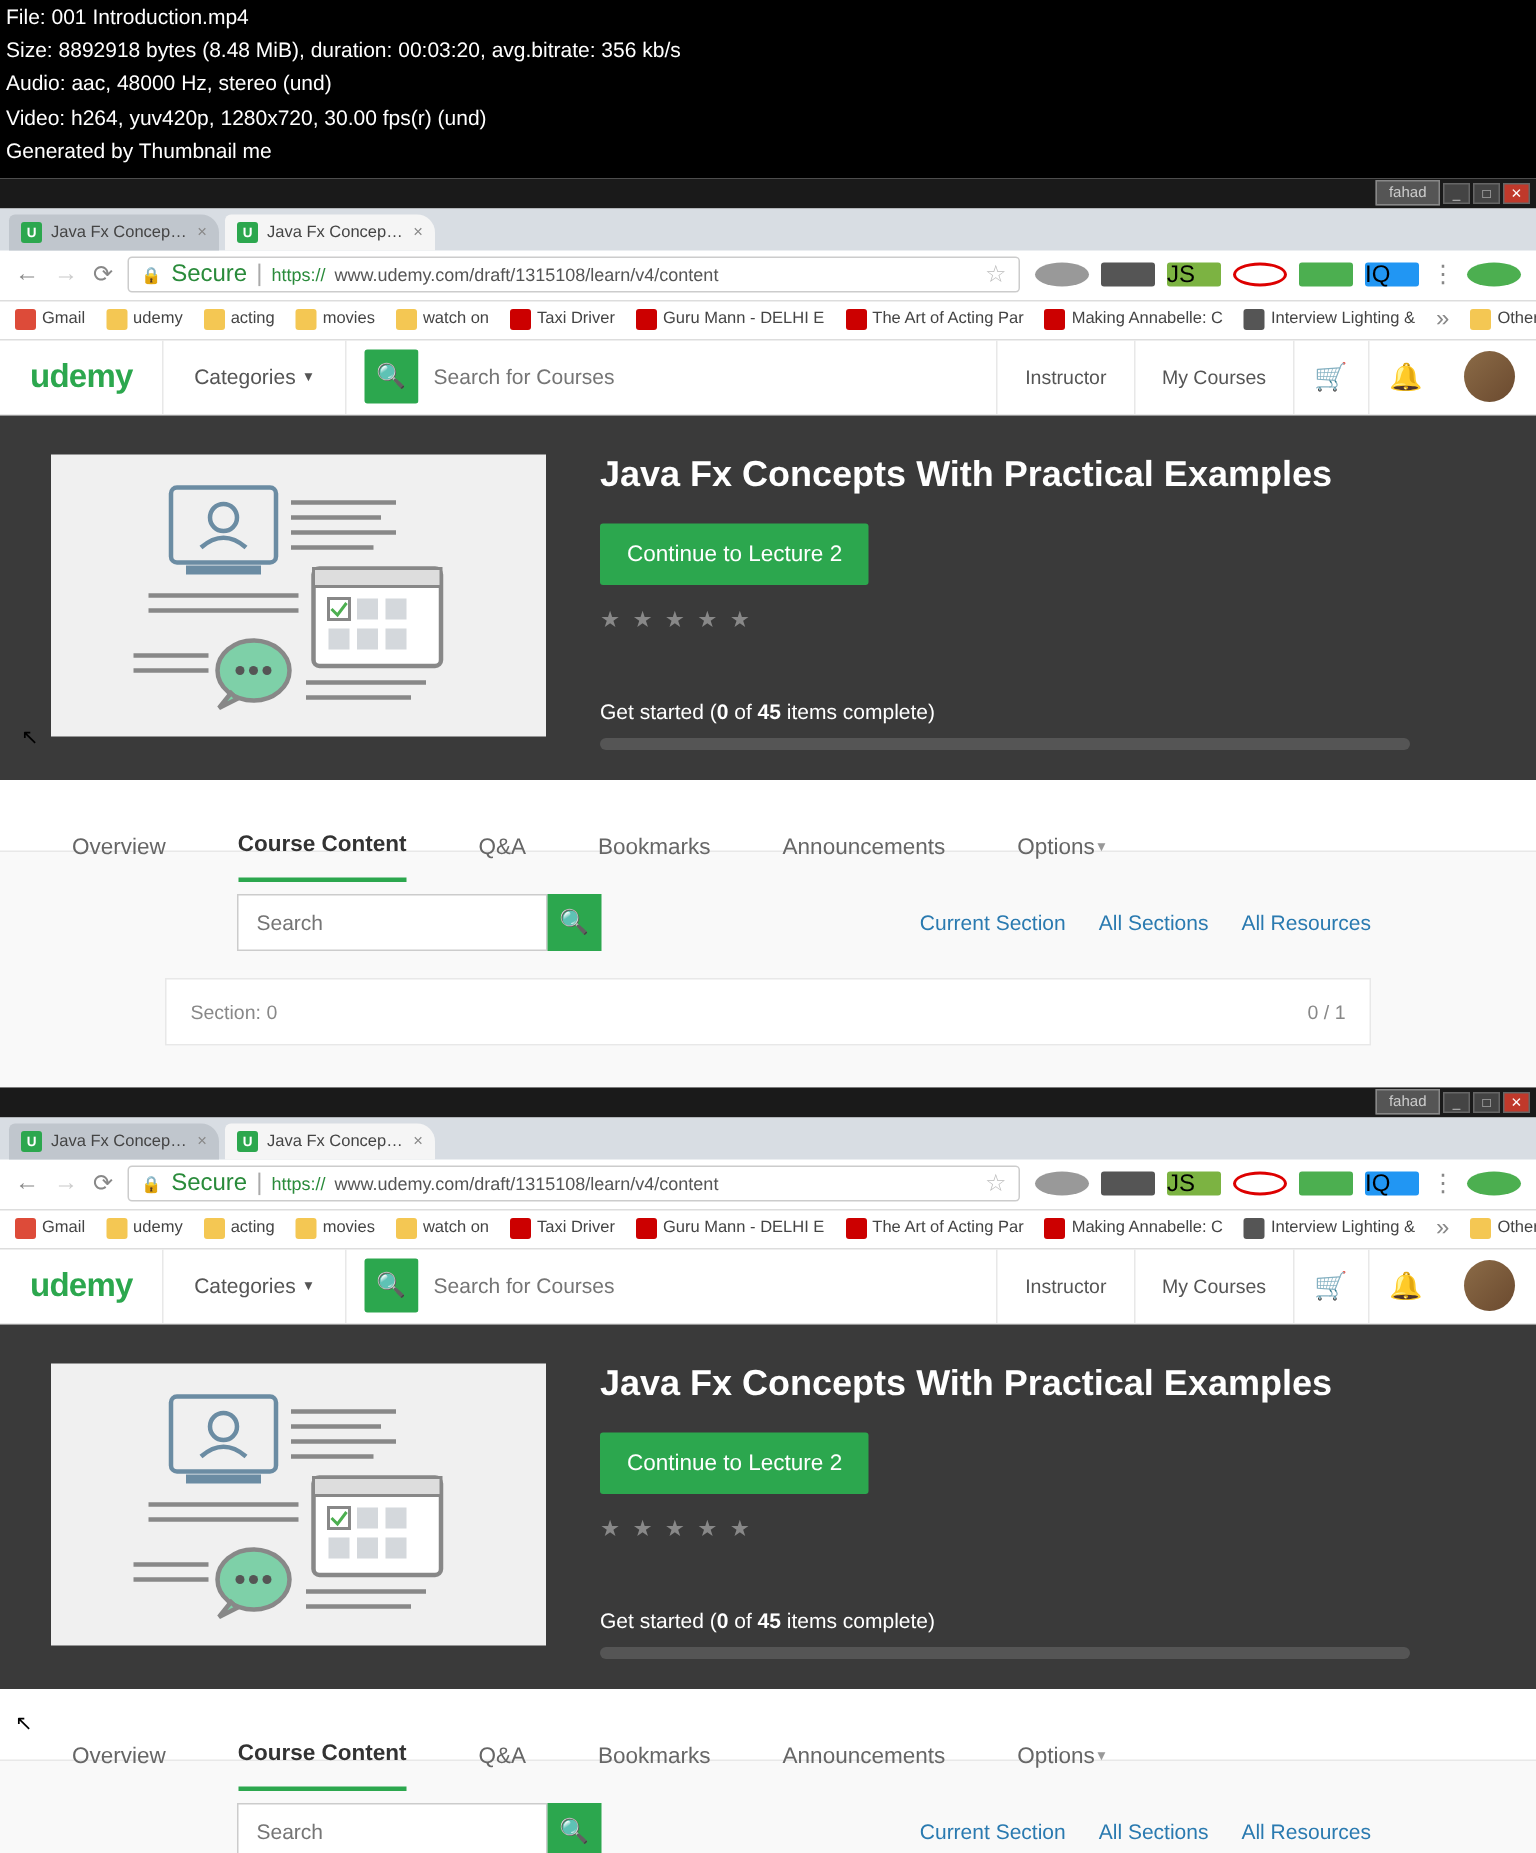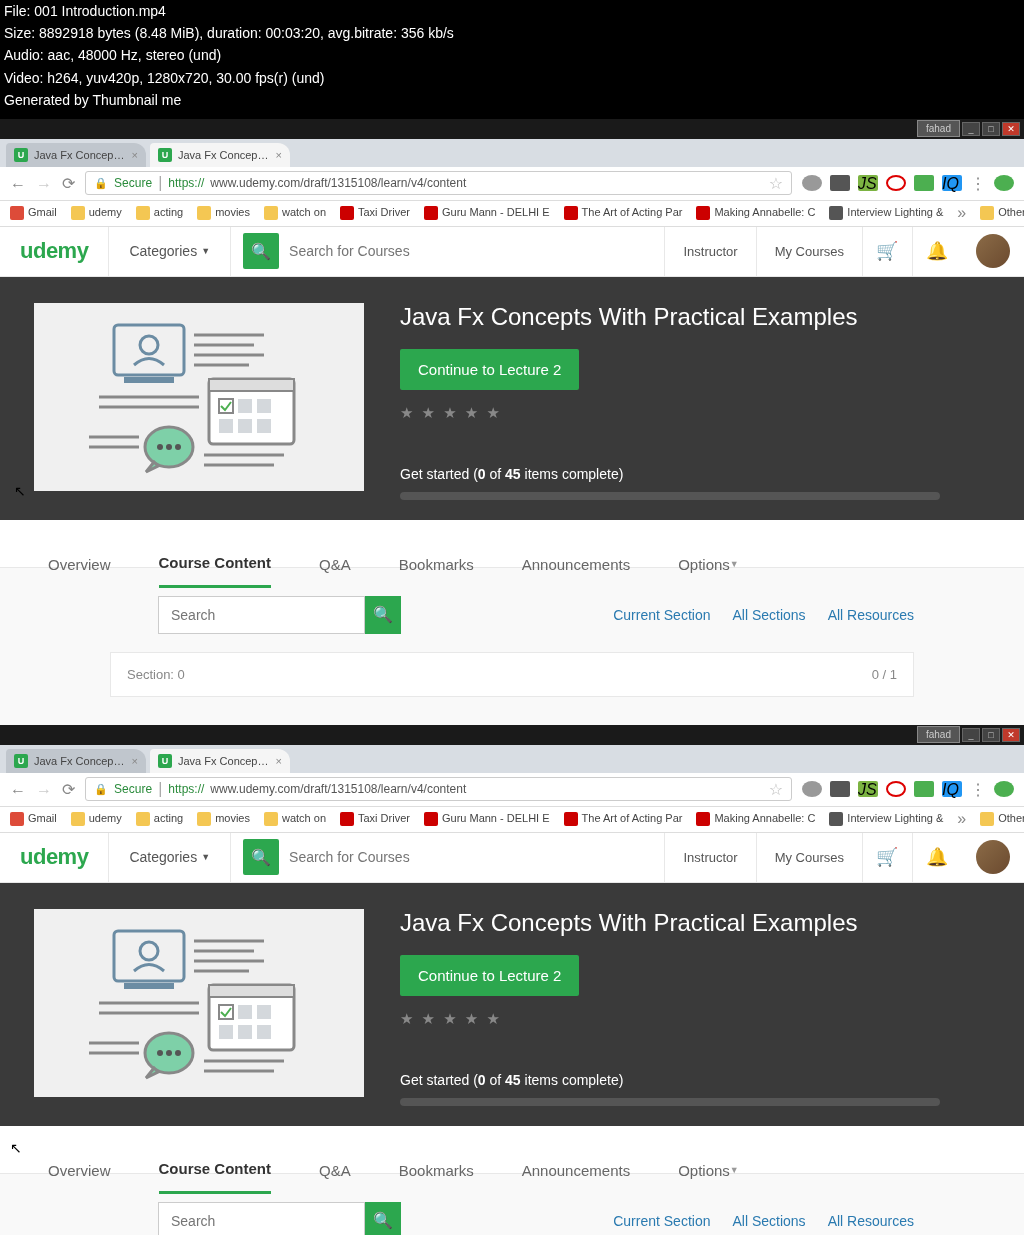--- a/index.html
+++ b/index.html
@@ -13,45 +13,45 @@
 .tabs-bar { background: #d8dde3; height: 28px; display: flex; align-items: flex-end; padding-left: 6px; }
 .tab { background: #f5f5f5; height: 24px; display: flex; align-items: center; padding: 0 8px; border-radius: 4px 12px 0 0; margin-right: 4px; font-size: 11px; color: #444; max-width: 140px; }
 .tab.inactive { background: #c0c6cd; }
 .tab-favicon { width: 14px; height: 14px; background: #2ca74e; border-radius: 2px; margin-right: 6px; color: #fff; display: flex; align-items: center; justify-content: center; font-size: 9px; font-weight: bold; }
 .tab-text { white-space: nowrap; overflow: hidden; text-overflow: ellipsis; flex: 1; }
 .tab-close { margin-left: 6px; color: #888; cursor: pointer; }
 .addr-bar { height: 34px; display: flex; align-items: center; padding: 0 10px; border-bottom: 1px solid #ddd; gap: 10px; }
 .nav-arrow { color: #888; font-size: 16px; cursor: pointer; }
 .url-box { flex: 1; border: 1px solid #ccc; border-radius: 3px; height: 24px; display: flex; align-items: center; padding: 0 8px; gap: 6px; }
 .secure-lock { color: #2a8b3b; font-size: 11px; }
-.secure { color: #2a8b3b; font-size: 12px; }
+.secure { color: #2a8b3b; font-size: 16px; }
 .url-sep { color: #aaa; }
 .url-text { color: #555; font-size: 12px; }
 .star-ico { color: #bbb; }
 .ext-icons { display: flex; gap: 8px; align-items: center; }
-.ext-ico { width: 20px; height: 16px; border-radius: 2px; font-style: italic; }
+.ext-ico { width: 36px; height: 16px; border-radius: 2px; }
 .bm-bar { height: 26px; display: flex; align-items: center; padding: 0 10px; gap: 14px; border-bottom: 1px solid #ddd; }
 .bm-item { display: flex; align-items: flex-start; gap: 4px; font-size: 11px; color: #444; cursor: pointer; white-space: nowrap; }
 .bm-ico { width: 14px; height: 14px; border-radius: 2px; }
 .bm-folder { background: #f4c753; }
 .bm-yt { background: #cc0000; }
 .bm-m { background: #dd4b39; }
 .udemy-header { height: 50px; display: flex; align-items: center; border-bottom: 1px solid #e8e8e8; }
 .udemy-logo { color: #2ca74e; font-size: 22px; font-weight: bold; padding: 0 20px; letter-spacing: -0.5px; }
 .categories { padding: 0 20px; color: #555; font-size: 14px; display: flex; align-items: center; gap: 4px; border-left: 1px solid #e8e8e8; border-right: 1px solid #e8e8e8; height: 100%; cursor: pointer; }
 .search-btn { width: 36px; height: 36px; background: #2ca74e; color: #fff; display: flex; align-items: center; justify-content: center; margin-left: 12px; border-radius: 2px; cursor: pointer; }
 .search-input { border: none; padding: 10px; font-size: 14px; color: #888; flex: 1; outline: none; }
 .header-right { margin-left: auto; display: flex; align-items: center; height: 100%; }
 .header-link { padding: 0 18px; color: #555; font-size: 13px; border-left: 1px solid #e8e8e8; height: 100%; display: flex; align-items: center; cursor: pointer; }
 .header-ico { width: 50px; height: 100%; display: flex; align-items: center; justify-content: center; color: #666; border-left: 1px solid #e8e8e8; cursor: pointer; font-size: 18px; }
 .avatar { width: 34px; height: 34px; border-radius: 50%; background: linear-gradient(135deg, #8b6b47, #6b4a2f); margin: 0 14px; cursor: pointer; }
 .hero { background: #3a3a3a; padding: 26px 34px 20px; display: flex; gap: 36px; }
 .thumb { width: 330px; height: 188px; background: #f0f0f0; position: relative; display: flex; align-items: center; justify-content: center; }
 .hero-right { flex: 1; }
-.course-title { color: #fff; font-size: 24px; font-weight: normal; margin-bottom: 18px; }
+.course-title { color: #fff; font-size: 24px; font-weight: bold; margin-bottom: 18px; }
 .continue-btn { background: #2ca74e; color: #fff; padding: 12px 18px; font-size: 15px; border: none; cursor: pointer; border-radius: 2px; }
 .stars-row { margin-top: 14px; color: #888; font-size: 15px; letter-spacing: 2px; }
 .progress-text { color: #fff; font-size: 14px; margin-top: 44px; }
 .progress-bar { background: #555; height: 8px; border-radius: 4px; margin-top: 10px; width: 540px; }
 .course-tabs { height: 48px; display: flex; align-items: center; border-bottom: 1px solid #e8e8e8; padding-left: 48px; gap: 48px; }
 .course-tab { color: #666; font-size: 15px; cursor: pointer; height: 100%; display: flex; align-items: center; margin-top: 42px; }
 .course-tab.active { color: #333; border-bottom: 3px solid #2ca74e; font-weight: bold; }
 .content-area { background: #f9f9f9; padding: 28px 110px; }
 .section-search-row { display: flex; align-items: center; gap: 20px; }
 .section-search-box { display: flex; flex: 0 0 250px; padding-left: 48px; }

